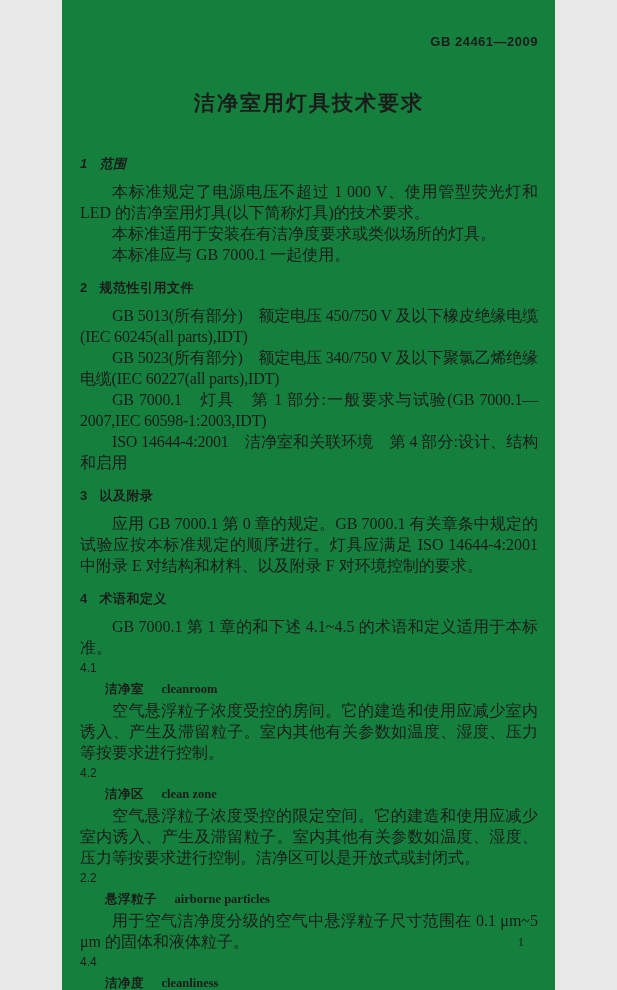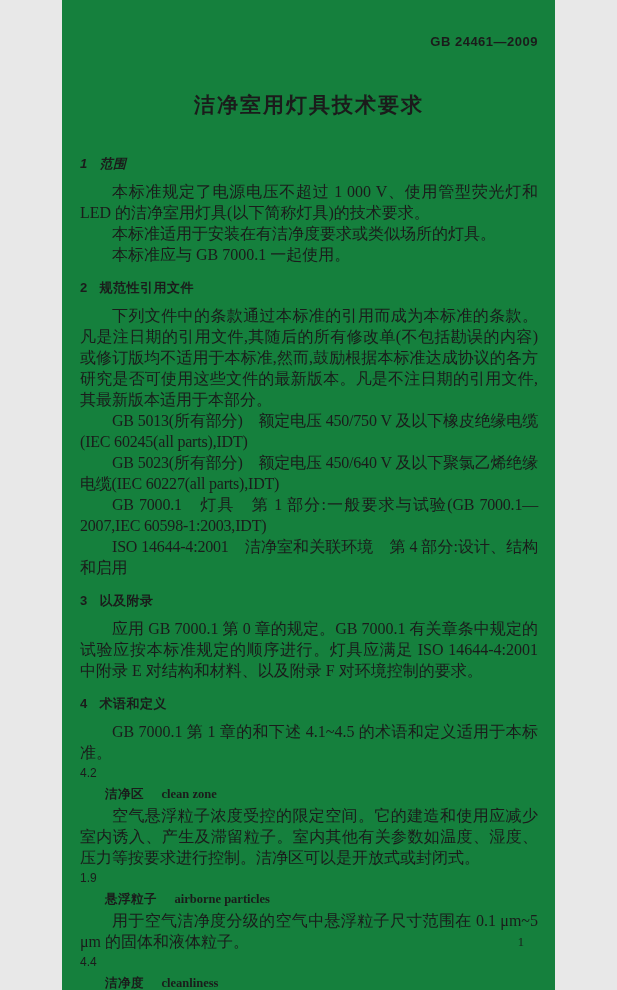--- a/index.html
+++ b/index.html
@@ -19,21 +19,21 @@
     text-align: right;
     font-family: "Liberation Sans", "DejaVu Sans", sans-serif;
     font-weight: bold;
     font-size: 13px;
     line-height: 15px;
     letter-spacing: 0.5px;
   }
   .doc-title {
     margin: 42px 0 0 0;
     text-align: center;
-    font-family: Liberation Sans, sans-serif;
+    font-family: Liberation Mono, monospace;
     font-weight: bold;
     font-size: 21px;
     line-height: 28px;
     letter-spacing: 2px;
   }
   .sec-heading {
     margin: 14px 0 8px 0;
     font-family: "Liberation Sans", "DejaVu Sans", sans-serif;
     font-weight: bold;
     font-size: 13px;
@@ -82,45 +82,49 @@
 
   <section>
     <h2 class="sec-heading first"><span class="sec-num">1</span><span>范围</span></h2>
     <p class="body-line indent">本标准规定了电源电压不超过 1 000 V、使用管型荧光灯和 LED 的洁净室用灯具(以下简称灯具)的技术要求。</p>
     <p class="body-line indent">本标准适用于安装在有洁净度要求或类似场所的灯具。</p>
     <p class="body-line indent">本标准应与 GB 7000.1 一起使用。</p>
   </section>
 
   <section>
     <h2 class="sec-heading"><span class="sec-num">2</span><span>规范性引用文件</span></h2>
-    <p class="body-line indent">下列文件中的条款通过本标准的引用而成为本标准的条款。凡是注日期的引用文件,其随后的所有修改单(不包括勘误的内容)或修订版均不适用于本标准,然而,鼓励根据本标准达成协议的各方研究是否可使用这些文件的最新版本。凡是不注日期的引用文件,其最新版本适用于本部分。</p>
     <p class="body-line indent ref-line">GB 5013(所有部分)　额定电压 450/750 V 及以下橡皮绝缘电缆(IEC 60245(all parts),IDT)</p>
-    <p class="body-line indent ref-line">GB 5023(所有部分)　额定电压 450/640 V 及以下聚氯乙烯绝缘电缆(IEC 60227(all parts),IDT)</p>
+    <p class="body-line indent ref-line">GB 5023(所有部分)　额定电压 340/750 V 及以下聚氯乙烯绝缘电缆(IEC 60227(all parts),IDT)</p>
     <p class="body-line indent ref-line">GB 7000.1　灯具　第 1 部分:一般要求与试验(GB 7000.1—2007,IEC 60598-1:2003,IDT)</p>
     <p class="body-line indent ref-line">ISO 14644-4:2001　洁净室和关联环境　第 4 部分:设计、结构和启用</p>
   </section>
 
   <section>
     <h2 class="sec-heading"><span class="sec-num">3</span><span>以及附录</span></h2>
     <p class="body-line indent">应用 GB 7000.1 第 0 章的规定。GB 7000.1 有关章条中规定的试验应按本标准规定的顺序进行。灯具应满足 ISO 14644-4:2001 中附录 E 对结构和材料、以及附录 F 对环境控制的要求。</p>
   </section>
 
   <section>
     <h2 class="sec-heading"><span class="sec-num">4</span><span>术语和定义</span></h2>
     <p class="body-line indent">GB 7000.1 第 1 章的和下述 4.1~4.5 的术语和定义适用于本标准。</p>
 
+    <div>
+      <div class="clause-num">4.1</div>
+      <p class="term-heading"><span class="term-zh">洁净室</span><span class="term-en">cleanroom</span></p>
+      <p class="body-line indent">空气悬浮粒子浓度受控的房间。它的建造和使用应减少室内诱入、产生及滞留粒子。室内其他有关参数如温度、湿度、压力等按要求进行控制。</p>
+    </div>
 
     <div>
       <div class="clause-num">4.2</div>
       <p class="term-heading"><span class="term-zh">洁净区</span><span class="term-en">clean zone</span></p>
       <p class="body-line indent">空气悬浮粒子浓度受控的限定空间。它的建造和使用应减少室内诱入、产生及滞留粒子。室内其他有关参数如温度、湿度、压力等按要求进行控制。洁净区可以是开放式或封闭式。</p>
     </div>
 
     <div>
-      <div class="clause-num">1.9</div>
+      <div class="clause-num">2.2</div>
       <p class="term-heading"><span class="term-zh">悬浮粒子</span><span class="term-en">airborne particles</span></p>
       <p class="body-line indent">用于空气洁净度分级的空气中悬浮粒子尺寸范围在 0.1 μm~5 μm 的固体和液体粒子。</p>
     </div>
 
     <div>
       <div class="clause-num">4.4</div>
       <p class="term-heading"><span class="term-zh">洁净度</span><span class="term-en">cleanliness</span></p>
       <p class="body-line indent">以单位体积空气某粒径粒子的数量来区分的洁净程度。</p>
     </div>
 

